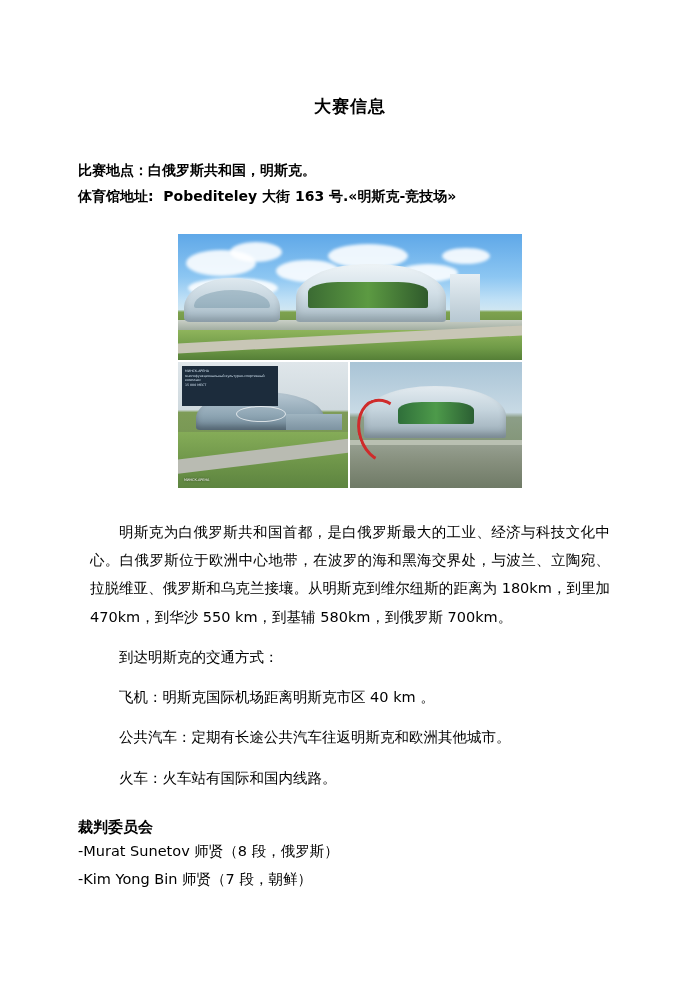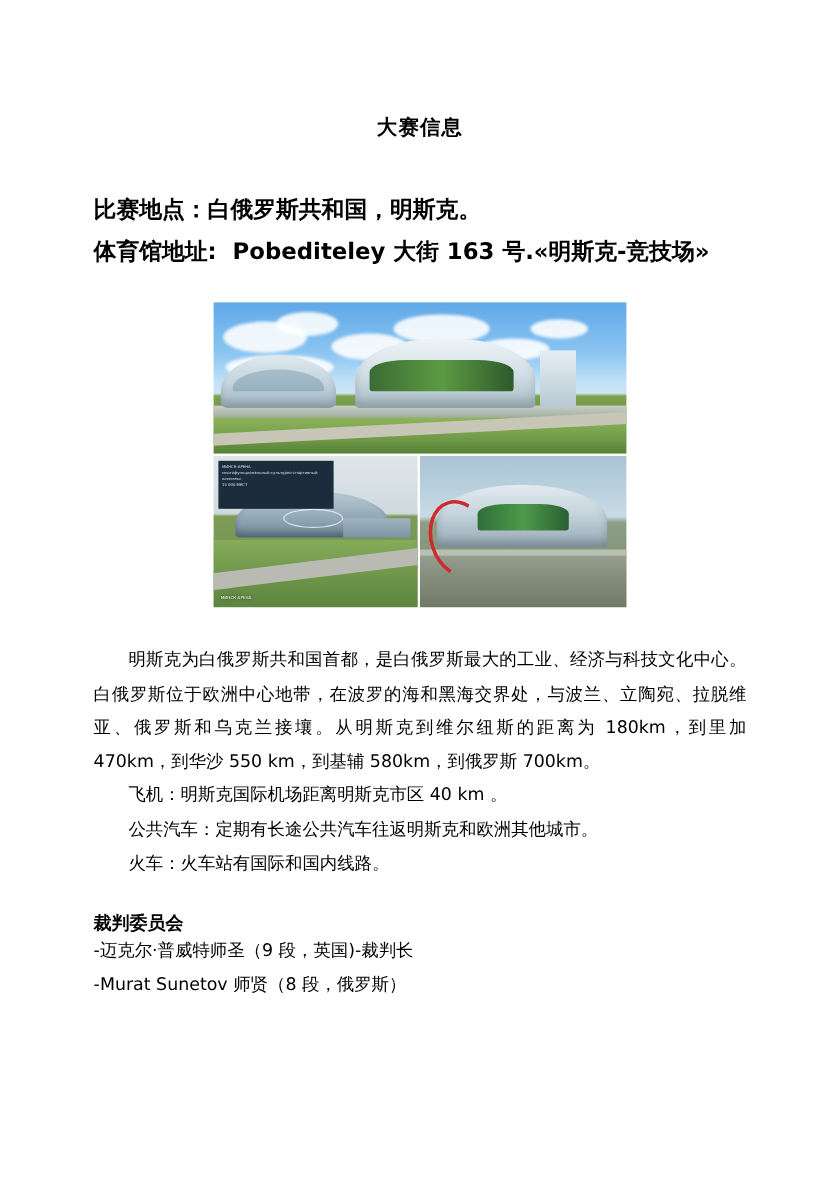--- a/index.html
+++ b/index.html
@@ -27,21 +27,21 @@
     font-size: 17px;
     font-weight: bold;
     font-family: "DejaVu Sans", "Liberation Sans", sans-serif;
     letter-spacing: 1px;
     margin: 20px 0 0 0;
   }
   .meta-block {
     margin-top: 40px;
   }
   .meta-line {
-    font-size: 19px;
+    font-size: 14px;
     font-weight: bold;
     font-family: "DejaVu Sans", "Liberation Sans", sans-serif;
     line-height: 1.85;
     white-space: pre;
   }
   .photo-figure {
     margin: 24px auto 0 auto;
     width: 344px;
   }
   .photo-grid {
@@ -239,21 +239,21 @@
   }
 
   .body-text {
     margin-top: 30px;
     font-size: 14.5px;
     line-height: 1.95;
     font-family: "DejaVu Sans", "Liberation Sans", sans-serif;
     text-align: justify;
   }
   .body-text p {
-    margin: 0;
+    margin: 12px;
   }
   .indent {
     text-indent: 2em;
   }
   .section-head {
     margin-top: 26px;
     font-size: 15px;
     font-weight: bold;
     font-family: Liberation Sans, sans-serif;
   }
@@ -318,24 +318,25 @@
             <div class="banner"></div>
           </div>
         <div class="redarc"></div>
       </div>
 
     </div>
   </div>
 
   <div class="body-text">
     <p class="indent">明斯克为白俄罗斯共和国首都，是白俄罗斯最大的工业、经济与科技文化中心。白俄罗斯位于欧洲中心地带，在波罗的海和黑海交界处，与波兰、立陶宛、拉脱维亚、俄罗斯和乌克兰接壤。从明斯克到维尔纽斯的距离为 180km，到里加 470km，到华沙 550 km，到基辅 580km，到俄罗斯 700km。</p>
+    <p class="indent">到达明斯克的交通方式：</p>
     <p class="indent">飞机：明斯克国际机场距离明斯克市区 40 km 。</p>
     <p class="indent">公共汽车：定期有长途公共汽车往返明斯克和欧洲其他城市。</p>
     <p class="indent">火车：火车站有国际和国内线路。</p>
   </div>
 
   <div class="section-head">裁判委员会</div>
   <div>
-    <div class="judge-line">-迈克尔·普威特师圣（9 段，英国)-裁判长</div>
     <div class="judge-line">-Murat Sunetov 师贤（8 段，俄罗斯）</div>
+    <div class="judge-line">-Kim Yong Bin 师贤（7 段，朝鲜）</div>
   </div>
 
 </div>
 
 </body></html>

